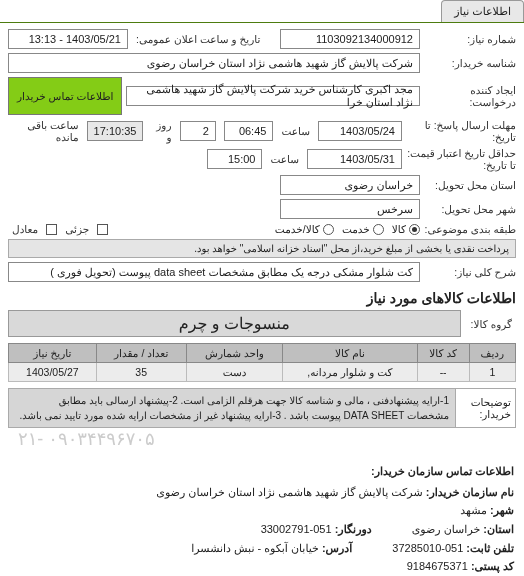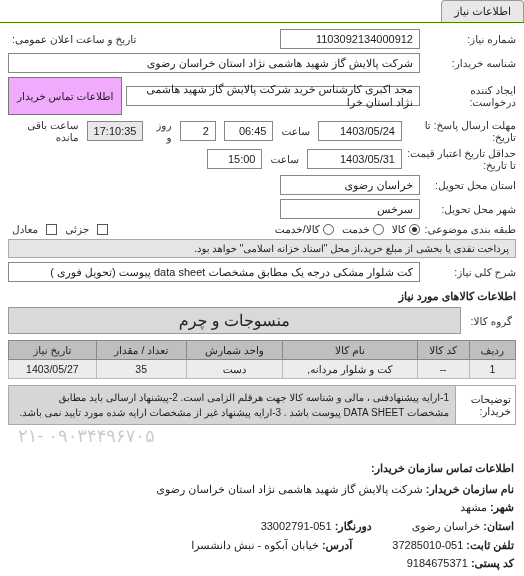--- a/index.html
+++ b/index.html
@@ -48,21 +48,21 @@
   font-size: 11px;
   height: 20px;
   display: inline-flex;
   align-items: center;
 }
 .field-wide { flex: 1; }
 .field-date { width: 95px; text-align: center; }
 .field-time { width: 55px; text-align: center; }
 .field-days { width: 40px; text-align: center; }
 .btn {
-  background: #f0abfc;
+  background: #84cc16;
   border: 1px solid #777;
   padding: 18px 8px;
   font-size: 10.5px;
   cursor: pointer;
   height: 20px;
   display: inline-flex;
   align-items: center;
 }
 .inline-label {
   font-size: 10.5px;
@@ -95,21 +95,21 @@
 }
 .note-bar {
   background: #e5e5e5;
   border: 1px solid #aaa;
   padding: 3px 6px;
   font-size: 10px;
   margin: 4px 0;
 }
 .section-hdr {
   font-weight: bold;
-  font-size: 11px;
+  font-size: 14px;
   margin: 8px 0 4px;
   color: #222;
 }
 .goods-bar {
   display: flex;
   gap: 6px;
   align-items: center;
   margin-bottom: 6px;
 }
 .goods-box {
@@ -187,20 +187,21 @@
 <div class="tab-bar">
   <div class="tab">اطلاعات نیاز</div>
 </div>
 
 <div class="form-area">
 
   <div class="row">
     <span class="label-r">شماره نیاز:</span>
     <span class="field" style="width:140px">1103092134000912</span>
     <span class="inline-label" style="margin-right:auto">تاریخ و ساعت اعلان عمومی:</span>
+    <span class="field" style="width:120px">1403/05/21 - 13:13</span>
   </div>
 
   <div class="row">
     <span class="label-r">شناسه خریدار:</span>
     <span class="field field-wide">شرکت پالایش گاز شهید هاشمی نژاد   استان خراسان رضوی</span>
   </div>
 
   <div class="row">
     <span class="label-r">ایجاد کننده درخواست:</span>
     <span class="field field-wide">مجد اکبری کارشناس خرید شرکت پالایش گاز شهید هاشمی نژاد   استان خرا</span>

